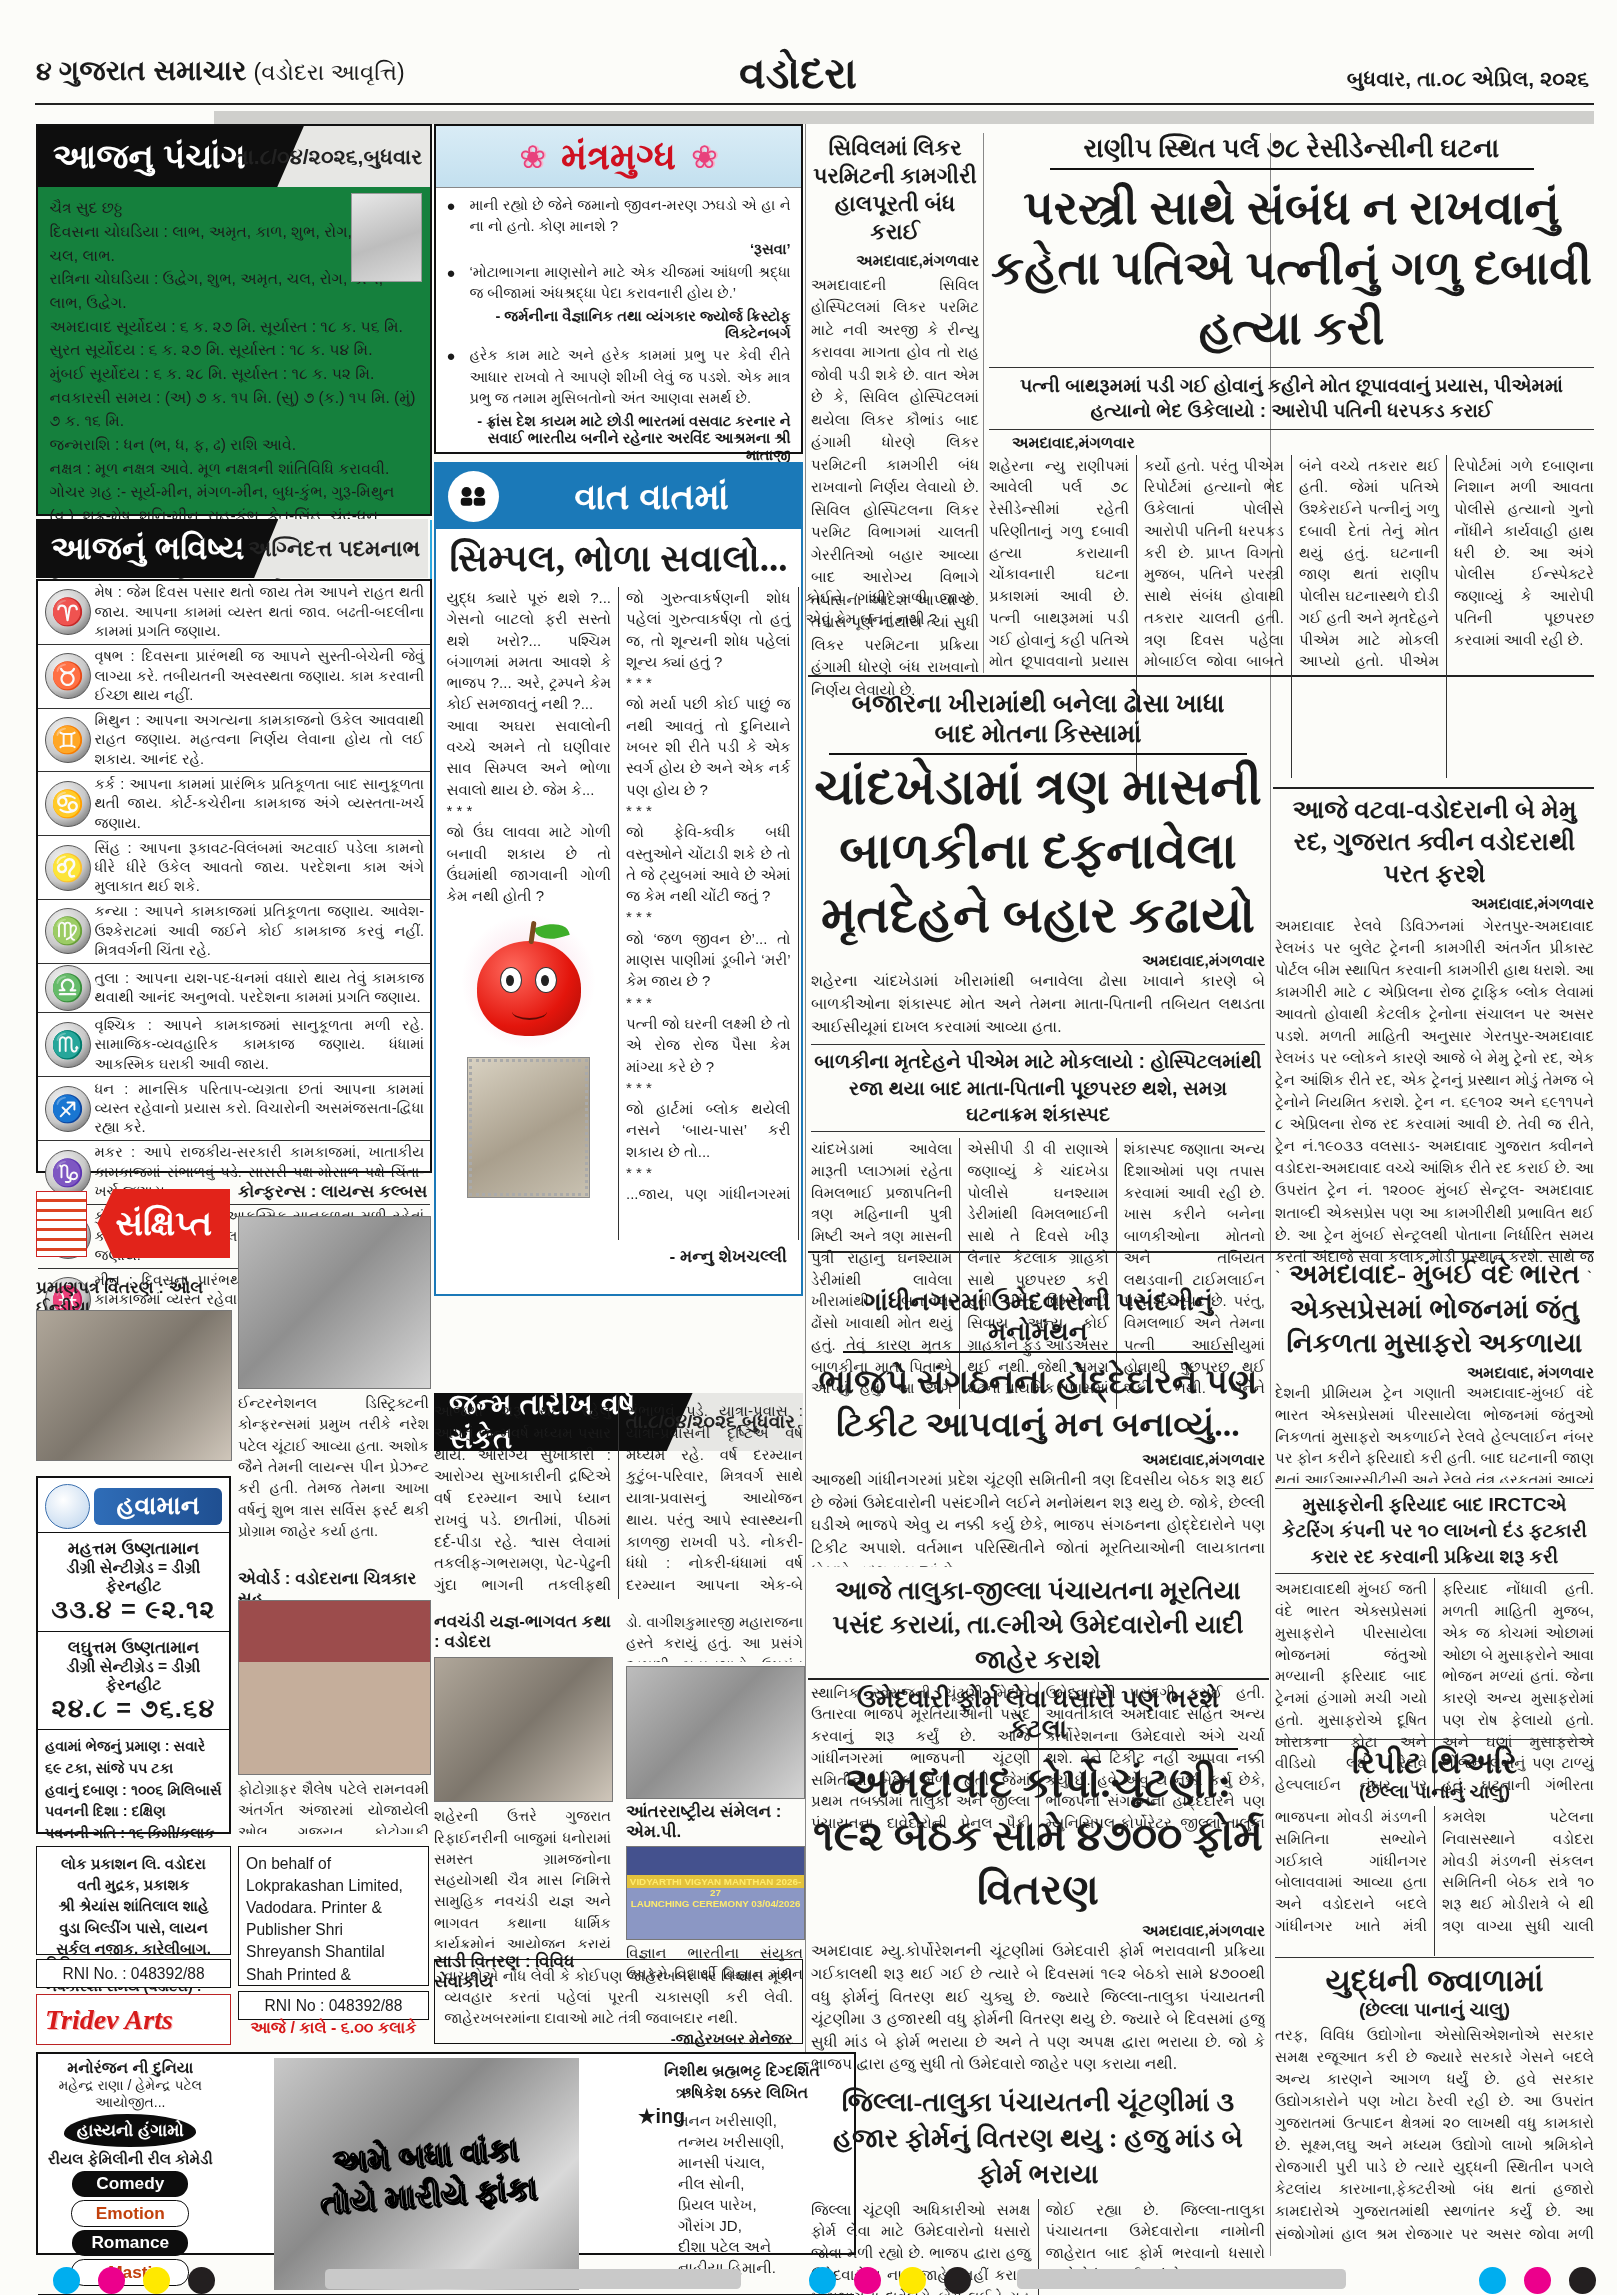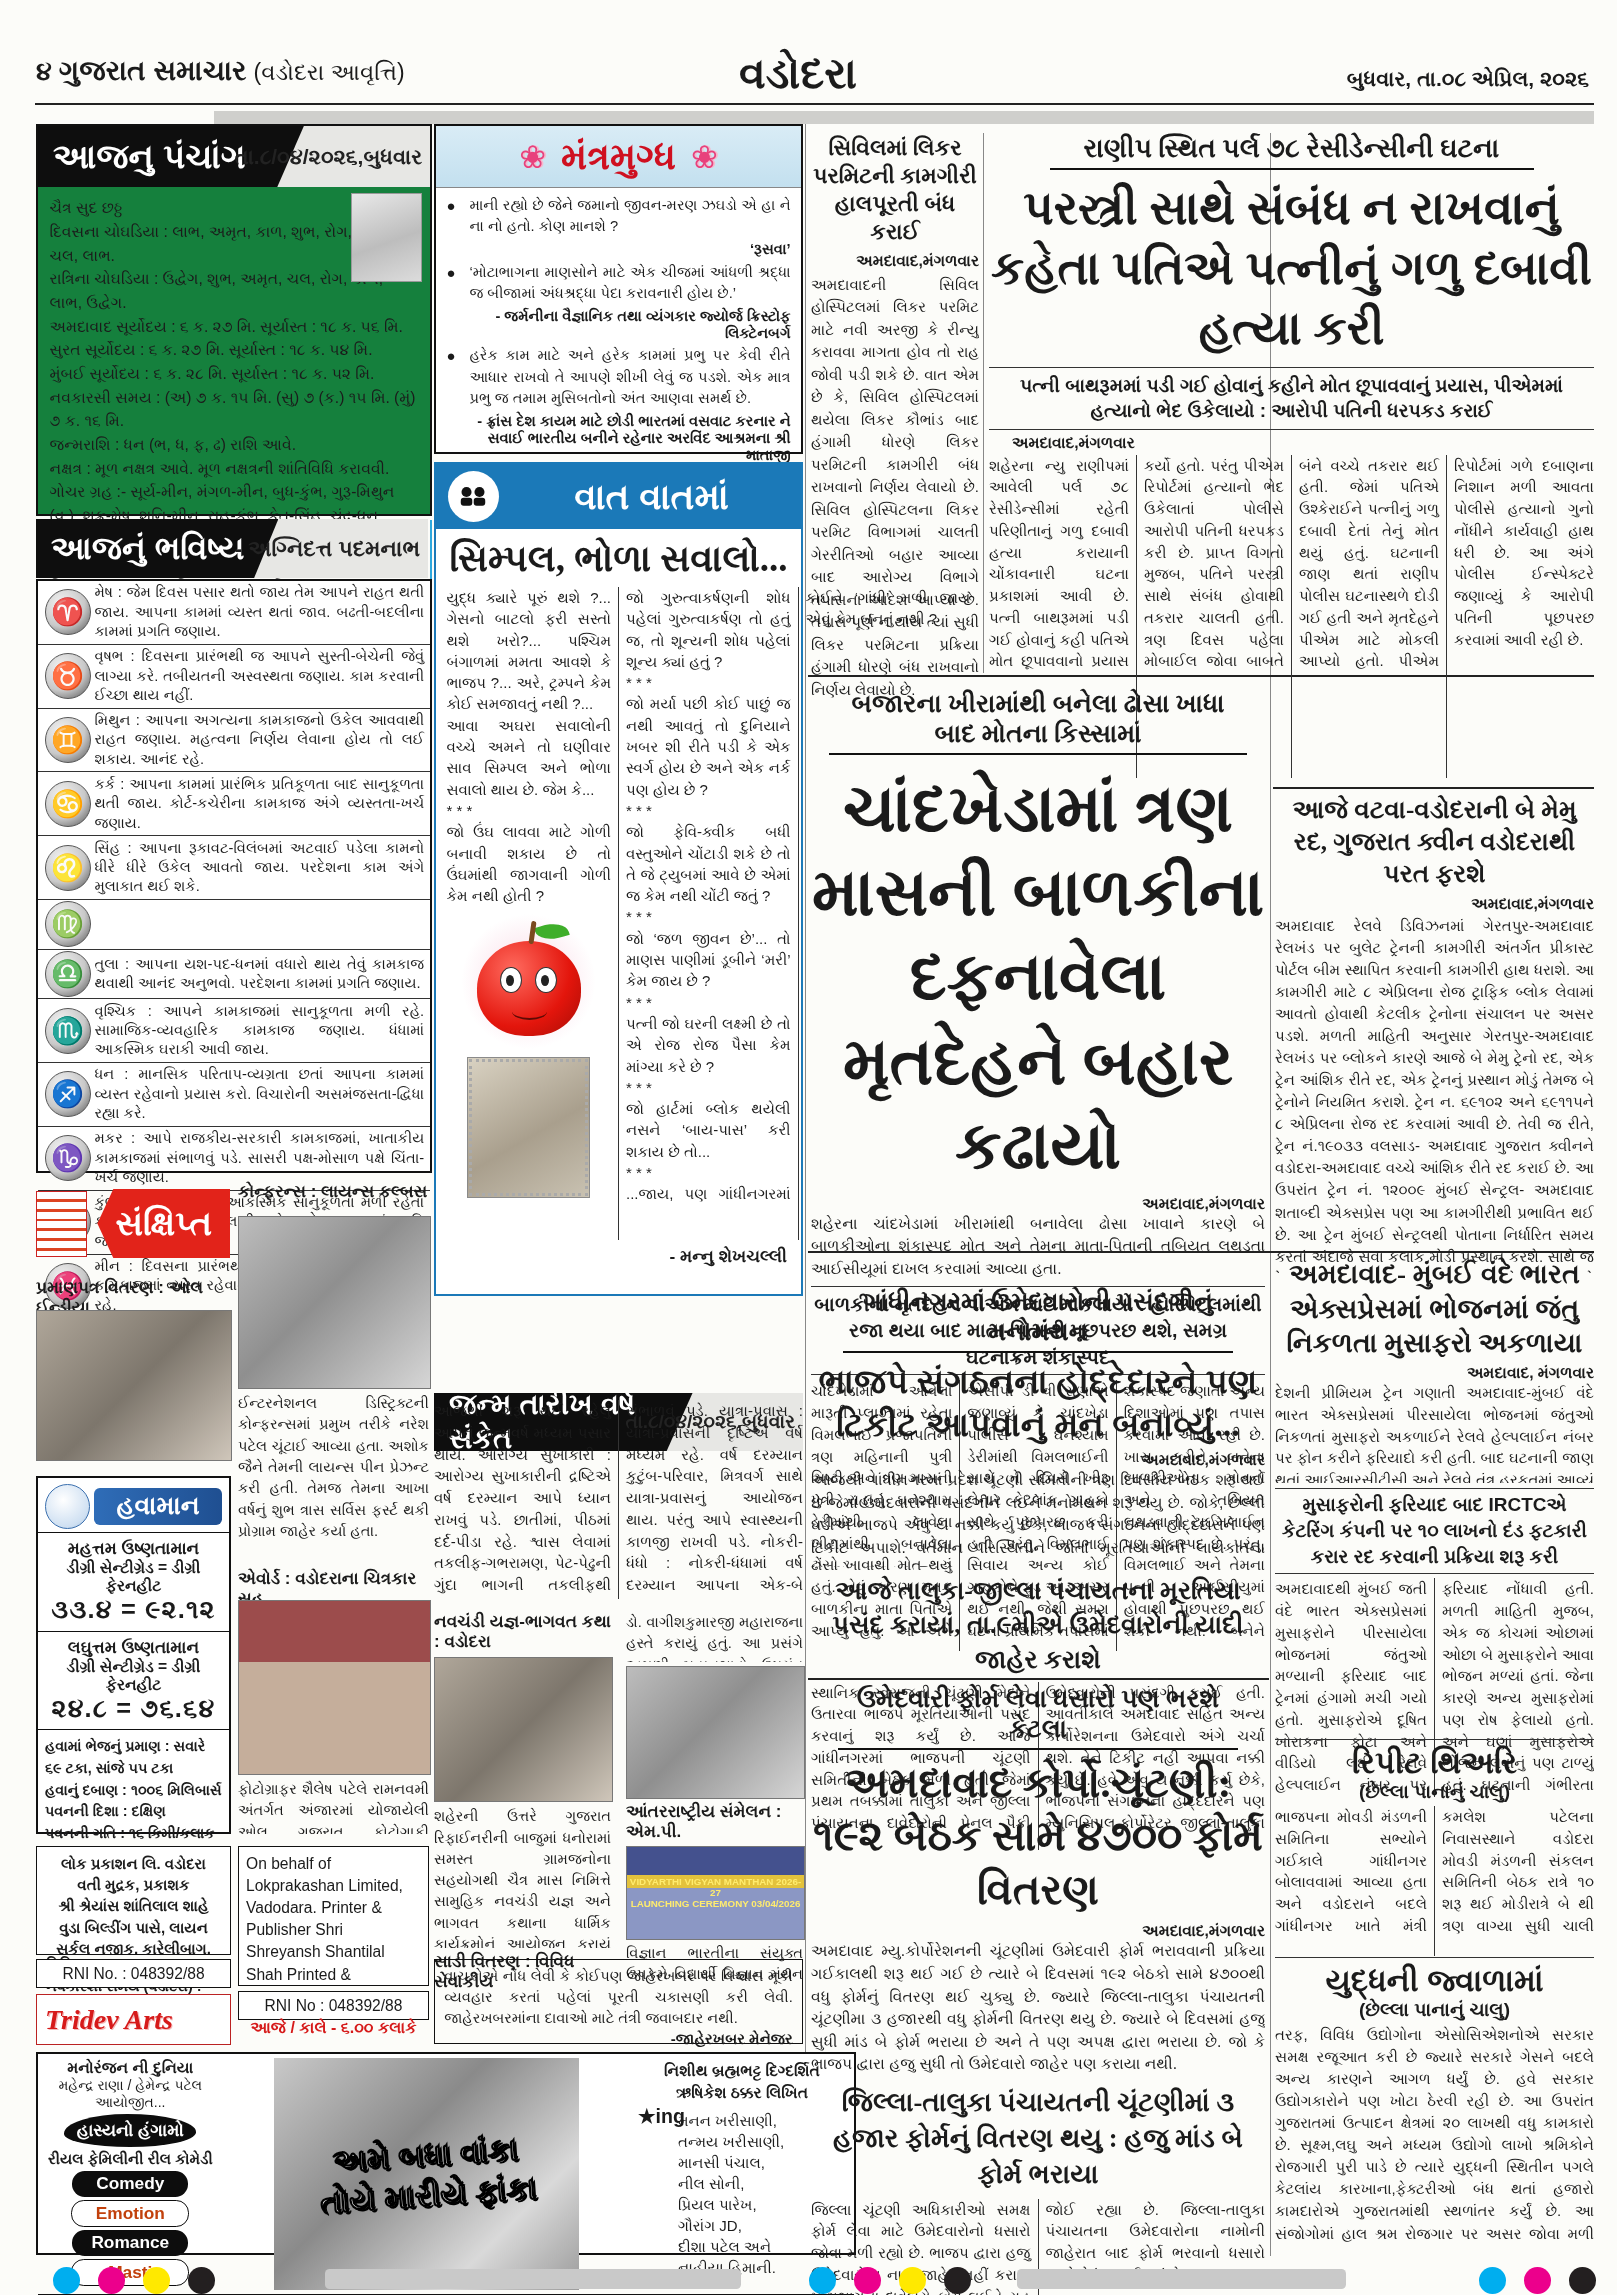--- a/index.html
+++ b/index.html
@@ -213,20 +213,21 @@
     <div class="zrow" style="flex:1;">
         <span class="zicon">
           <span class="zdisc">♌</span>
         </span>
         <p class="ztext">સિંહ : આપના રૂકાવટ-વિલંબમાં અટવાઈ પડેલા કામનો ધીરે ધીરે ઉકેલ આવતો જાય. પરદેશના કામ અંગે મુલાકાત થઈ શકે.</p>
       </div>
     <div class="zrow" style="flex:1;">
         <span class="zicon">
           <span class="zdisc">♍</span>
         </span>
+        <p class="ztext">કન્યા : આપને કામકાજમાં પ્રતિકૂળતા જણાય. આવેશ-ઉશ્કેરાટમાં આવી જઈને કોઈ કામકાજ કરવું નહીં. મિત્રવર્ગની ચિંતા રહે.</p>
       </div>
     <div class="zrow" style="flex:1;">
         <span class="zicon">
           <span class="zdisc">♎</span>
         </span>
         <p class="ztext">તુલા : આપના યશ-પદ-ધનમાં વધારો થાય તેવું કામકાજ થવાથી આનંદ અનુભવો. પરદેશના કામમાં પ્રગતિ જણાય.</p>
       </div>
     <div class="zrow" style="flex:1;">
         <span class="zicon">
           <span class="zdisc">♏</span>
@@ -488,21 +489,21 @@
   <div class="abs" style="left:989px;top:133px;width:605px;">
     <div class="kicker serif" style="font-size:26.6px;width:80%;">રાણીપ સ્થિત પર્લ ૭૮ રેસીડેન્સીની ઘટના</div>
     <div class="headline serif" style="font-size:47px;margin-top:8px;">પરસ્ત્રી સાથે સંબંધ ન રાખવાનું કહેતા પતિએ પત્નીનું ગળુ દબાવી હત્યા કરી</div>
     <div class="subhead" style="font-size:19px;margin-top:9.2px;border-top:1.2px solid #333;border-bottom:1.2px solid #333;padding:4.6px 2.3px;">પત્ની બાથરૂમમાં પડી ગઈ હોવાનું કહીને મોત છૂપાવવાનું પ્રયાસ, પીએમમાં હત્યાનો ભેદ ઉકેલાયો : આરોપી પતિની ધરપકડ કરાઈ</div>
     <div class="dateline" style="margin:4.6px 0 2.3px;text-align:left;padding-left:23px;">અમદાવાદ,મંગળવાર</div>
     <div class="body-cols" style="column-count:4;height:323px;overflow:hidden;">શહેરના ન્યુ રાણીપમાં આવેલી પર્લ ૭૮ રેસીડેન્સીમાં રહેતી પરિણીતાનું ગળુ દબાવી હત્યા કરાયાની ચોંકાવનારી ઘટના પ્રકાશમાં આવી છે. પત્ની બાથરૂમમાં પડી ગઈ હોવાનું કહી પતિએ મોત છૂપાવવાનો પ્રયાસ કર્યો હતો. પરંતુ પીએમ રિપોર્ટમાં હત્યાનો ભેદ ઉકેલાતાં પોલીસે આરોપી પતિની ધરપકડ કરી છે. પ્રાપ્ત વિગતો મુજબ, પતિને પરસ્ત્રી સાથે સંબંધ હોવાથી તકરાર ચાલતી હતી. ત્રણ દિવસ પહેલા મોબાઈલ જોવા બાબતે બંને વચ્ચે તકરાર થઈ હતી. જેમાં પતિએ ઉશ્કેરાઈને પત્નીનું ગળુ દબાવી દેતાં તેનું મોત થયું હતું. ઘટનાની જાણ થતાં રાણીપ પોલીસ ઘટનાસ્થળે દોડી ગઈ હતી અને મૃતદેહને પીએમ માટે મોકલી આપ્યો હતો. પીએમ રિપોર્ટમાં ગળે દબાણના નિશાન મળી આવતા પોલીસે હત્યાનો ગુનો નોંધીને કાર્યવાહી હાથ ધરી છે. આ અંગે પોલીસ ઈન્સ્પેક્ટરે જણાવ્યું કે આરોપી પતિની પૂછપરછ કરવામાં આવી રહી છે.</div>
   </div>
 
   <div class="abs" style="left:811px;top:689px;width:454px;">
     <div class="kicker serif" style="font-size:25.4px;width:92%;">બજારના ખીરામાંથી બનેલા ઢોસા ખાધા બાદ મોતના કિસ્સામાં</div>
-    <div class="headline serif" style="font-size:66px;margin-top:12px;">ચાંદખેડામાં ત્રણ માસની બાળકીના દફનાવેલા મૃતદેહને બહાર કઢાયો</div>
+    <div class="headline serif" style="font-size:50px;margin-top:0;">ચાંદખેડામાં ત્રણ માસની બાળકીના દફનાવેલા મૃતદેહને બહાર કઢાયો</div>
     <div class="dateline" style="margin-top:5.8px;">અમદાવાદ,મંગળવાર</div>
     <div class="lead">શહેરના ચાંદખેડામાં ખીરામાંથી બનાવેલા ઢોસા ખાવાને કારણે બે બાળકીઓના શંકાસ્પદ મોત અને તેમના માતા-પિતાની તબિયત લથડતા આઈસીયૂમાં દાખલ કરવામાં આવ્યા હતા.</div>
     <div class="subhead" style="font-size:19.6px;margin:5.8px 0;border-top:1.2px solid #333;border-bottom:1.2px solid #333;padding:3.5px 1.2px;">બાળકીના મૃતદેહને પીએમ માટે મોકલાયો : હોસ્પિટલમાંથી રજા થયા બાદ માતા-પિતાની પૂછપરછ થશે, સમગ્ર ઘટનાક્રમ શંકાસ્પદ</div>
     <div class="body-cols" style="column-count:3;height:271px;overflow:hidden;">ચાંદખેડામાં આવેલા મારૂતી પ્લાઝામાં રહેતા વિમલભાઈ પ્રજાપતિની ત્રણ મહિનાની પુત્રી મિષ્ટી અને ત્રણ માસની પુત્રી રાહાનું ઘનશ્યામ ડેરીમાંથી લાવેલા ખીરામાંથી બનાવેલા ઢોંસો ખાવાથી મોત થયું હતું. તેવું કારણ મૃતક બાળકીના માતા પિતાએ આપ્યું હતું. આ અંગે એસીપી ડી વી રાણાએ જણાવ્યું કે ચાંદખેડા પોલીસે ઘનશ્યામ ડેરીમાંથી વિમલભાઈની સાથે તે દિવસે ખીરૂ લેનાર કેટલાંક ગ્રાહકો સાથે પુછપરછ કરી હતી. પરંતુ, વિમલભાઈ સિવાય અન્ય કોઈ ગ્રાહકોને ફુડ આડઅસર થઈ નથી. જેથી સમગ્ર ઘટના પ્રાથમિક તપાસમાં શંકાસ્પદ જણાતા અન્ય દિશાઓમાં પણ તપાસ કરવામાં આવી રહી છે. ખાસ કરીને બનેના બાળકીઓના મોતનો અને તબિયત લથડવાની ટાઈમલાઈન પણ શંકાસ્પદ છે. પરંતુ, વિમલભાઈ અને તેમના પત્ની આઈસીયુમાં હોવાથી પુછપરછ થઈ શકી નથી. બંનેને ડીસ્ચાર્જ કરાયા બાદ વિગતે પુછપરછ કરવામાં આવશે. ત્યારબાદ સમગ્ર બાબતનો ખુલાસો થઈ શકશે. બીજી તરફ ચાંદખેડા પોલીસ પીઆઈ જે કે મકવાણાએ જણાવ્યું કે સાડા ત્રણ વર્ષની મિષ્ટીના મૃતદેહનું પોસ્ટમોર્ટમ થયુ હતું. જ્યારે રાહાના દફનાવેલા મૃતદેહને પોસ્ટમોર્ટમ માટે કાઢવામાં આવ્યો છે. રિપોર્ટમાં મોતનું ચોક્કસ કારણ જાણી શકાશે. સાથેસાથે કેટલાંક લોકોના નિવેદન પણ નોંધવામાં આવ્યા છે.</div>
   </div>
 
   <div class="abs" style="left:1275px;top:794px;width:319px;">
     <div class="headline serif" style="font-size:25px;">આજે વટવા-વડોદરાની બે મેમુ રદ, ગુજરાત ક્વીન વડોદરાથી પરત ફરશે</div>
     <div class="dateline" style="margin:4.6px 0 2.3px;">અમદાવાદ,મંગળવાર</div>
     <div class="just" style="font-size:15px;line-height:1.47;height:358px;overflow:hidden;">અમદાવાદ રેલવે ડિવિઝનમાં ગેરતપુર-અમદાવાદ રેલખંડ પર બુલેટ ટ્રેનની કામગીરી અંતર્ગત પ્રીકાસ્ટ પોર્ટલ બીમ સ્થાપિત કરવાની કામગીરી હાથ ધરાશે. આ કામગીરી માટે ૮ એપ્રિલના રોજ ટ્રાફિક બ્લોક લેવામાં આવતો હોવાથી કેટલીક ટ્રેનોના સંચાલન પર અસર પડશે. મળતી માહિતી અનુસાર ગેરતપુર-અમદાવાદ રેલખંડ પર બ્લોકને કારણે આજે બે મેમુ ટ્રેનો રદ, એક ટ્રેન આંશિક રીતે રદ, એક ટ્રેનનું પ્રસ્થાન મોડું તેમજ બે ટ્રેનોને નિયમિત કરાશે. ટ્રેન ન. ૬૯૧૦૨ અને ૬૯૧૧૫ને ૮ એપ્રિલના રોજ રદ કરવામાં આવી છે. તેવી જ રીતે, ટ્રેન નં.૧૯૦૩૩ વલસાડ- અમદાવાદ ગુજરાત ક્વીનને વડોદરા-અમદાવાદ વચ્ચે આંશિક રીતે રદ કરાઈ છે. આ ઉપરાંત ટ્રેન નં. ૧૨૦૦૯ મુંબઈ સેન્ટ્રલ- અમદાવાદ શતાબ્દી એક્સપ્રેસ પણ આ કામગીરીથી પ્રભાવિત થઈ છે. આ ટ્રેન મુંબઈ સેન્ટ્રલથી પોતાના નિર્ધારિત સમય કરતાં અંદાજે સવા કલાક મોડી પ્રસ્થાન કરશે. સાથે જ ટ્રેન નં. ૧૯૪૮૪ સહરસા- અમદાવાદ એક્સપ્રેસ અને ટ્રેન ન.૧૨૮૩૪ હાવડા - અમદાવાદ એક્સપ્રેસ વડોદરા મંડળમાં અંદાજે ૨.૧૦ કલાક વિનિયમિત કરવામાં આવશે.</div>

